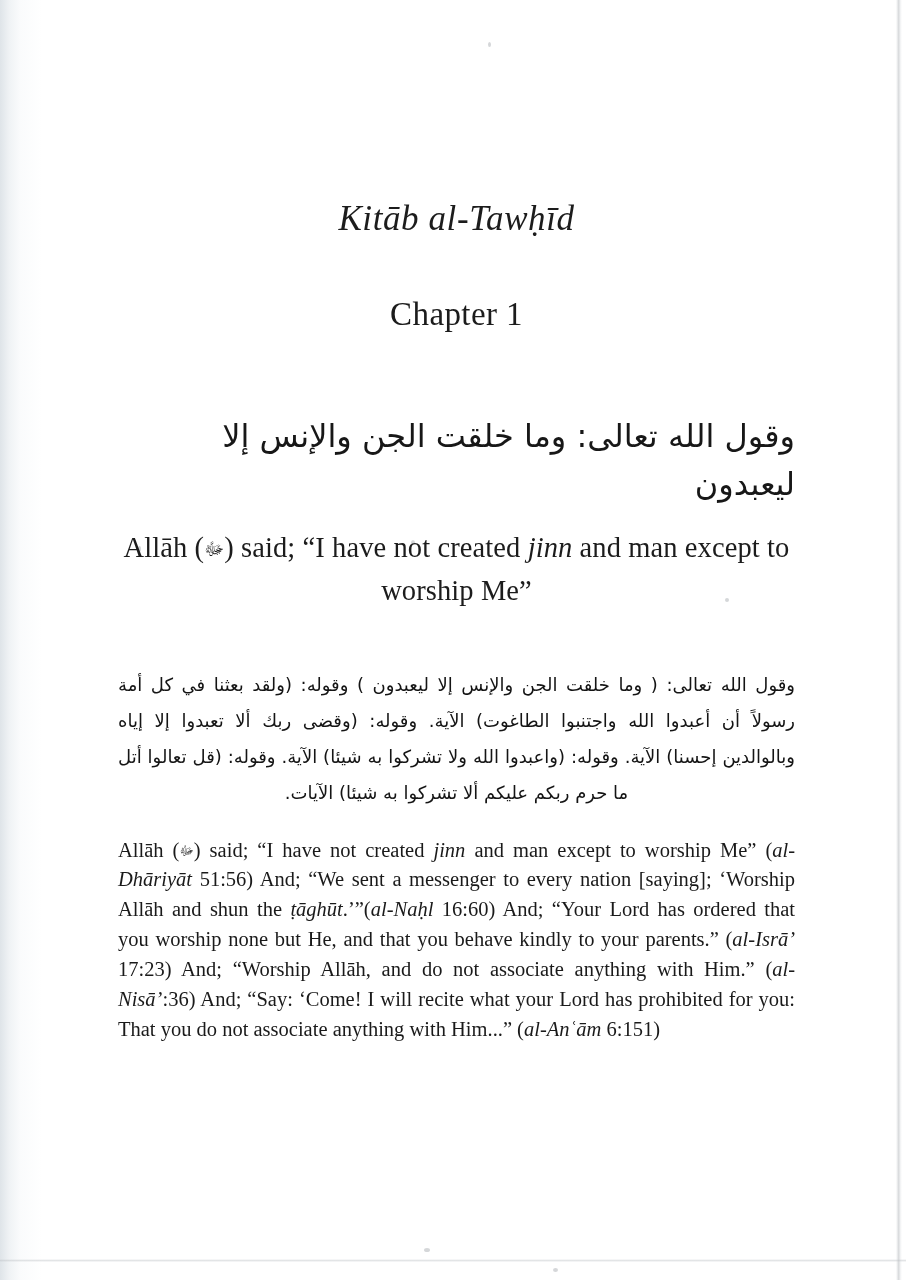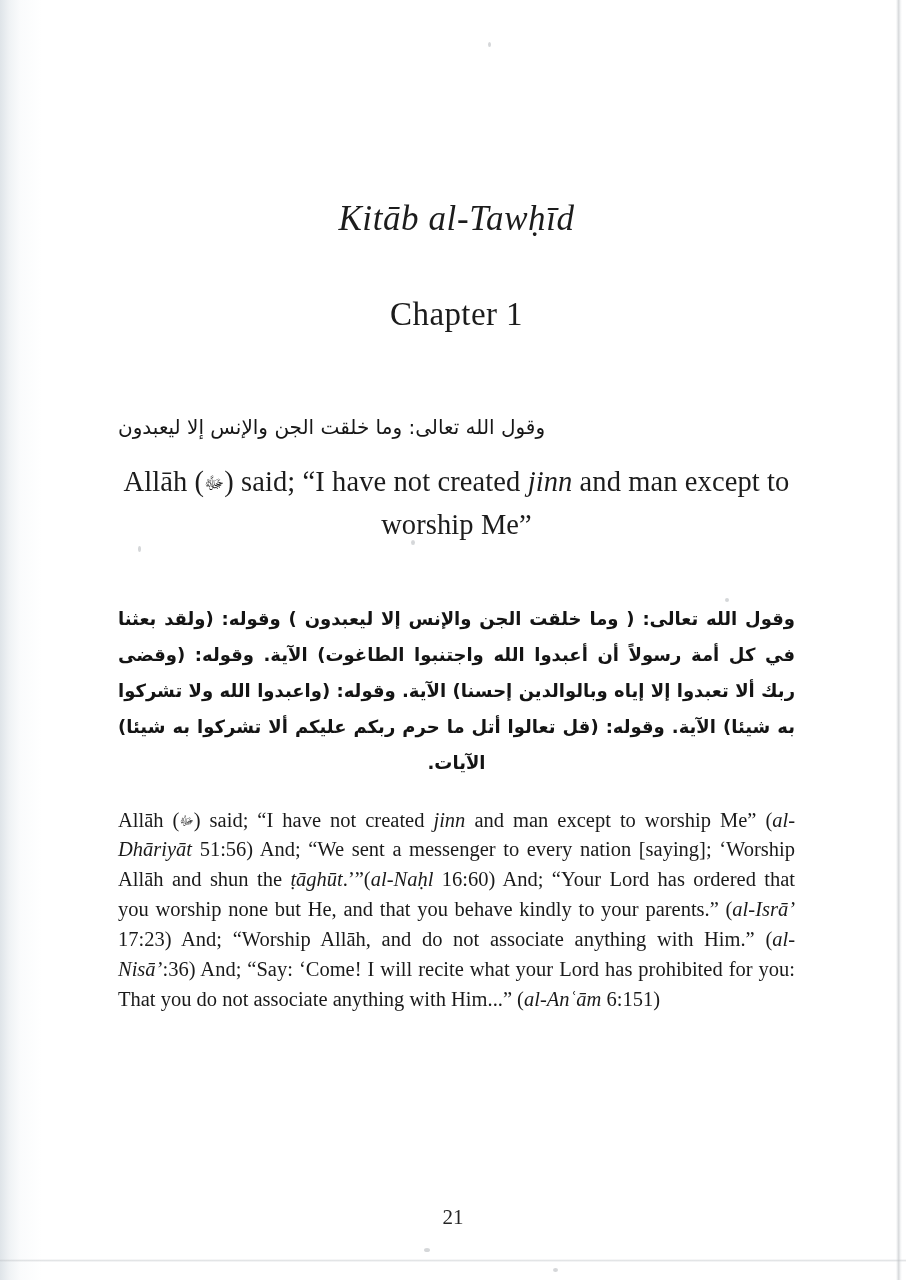--- a/index.html
+++ b/index.html
@@ -80,22 +80,22 @@
     font-size: 33px;
     margin: 0;
     padding-top: 57px;
     font-weight: normal;
     letter-spacing: 0.4px;
     color: #1c1c1c;
   }
 
   .verse-heading-ar {
     direction: rtl;
-    text-align: left;
-    font-size: 20px;
+    text-align: right;
+    font-size: 32px;
     margin: 0;
     padding-top: 79px;
     line-height: 1.5;
     font-weight: normal;
     color: #171717;
     font-family: "DejaVu Sans", "Liberation Sans", sans-serif;
   }
 
   .verse-heading-en {
     text-align: center;
@@ -120,21 +120,20 @@
   
   .para-ar {
     direction: rtl;
     text-align: justify;
     text-align-last: center;
     font-size: 18px;
     line-height: 2.0;
     margin: 0;
     color: #141414;
     font-family: "DejaVu Sans", "Liberation Sans", sans-serif;
-    font-weight: bold;
   }
 
   .block-ar-1 { padding-top: 54px; }
   .block-ar-2 { padding-top: 29px; }
 
   .para-en {
     text-align: justify;
     font-size: 20.5px;
     line-height: 1.455;
     margin: 0;
@@ -193,15 +192,14 @@
 
     <p class="para-ar block-ar-1">وقول الله تعالى: ( وما خلقت الجن والإنس إلا ليعبدون ) وقوله: (ولقد بعثنا في كل أمة رسولاً أن أعبدوا الله واجتنبوا الطاغوت)  الآية. وقوله: (وقضى ربك ألا تعبدوا إلا إياه وبالوالدين إحسنا)  الآية. وقوله: (واعبدوا الله ولا تشركوا به شيئا)  الآية. وقوله: (قل تعالوا أتل ما حرم ربكم عليكم ألا تشركوا به شيئا)  الآيات.</p>
 
     <p class="para-en">
       <span>Allāh (</span><span class="honorific">ﷻ</span><span>) said; “I have not created </span><span class="em">jinn</span><span> and man except to worship Me” (</span><span class="em">al-Dhāriyāt</span><span> 51:56) And; “We sent a messenger to every nation [saying]; ‘Worship Allāh and shun the </span><span class="em">ṭāghūt</span><span>.’”(</span><span class="em">al-Naḥl</span><span> 16:60) And; “Your Lord has ordered that you worship none but He, and that you behave kindly to your parents.” (</span><span class="em">al-Isrā’</span><span> 17:23) And; “Worship Allāh, and do not associate anything with Him.” (</span><span class="em">al-Nisā’</span><span>:36) And; “Say: ‘Come! I will recite what your Lord has prohibited for you: That you do not associate anything with Him...” (</span><span class="em">al-Anʿām</span><span> 6:151)</span>
     </p>
 
 
   </div>
 
-  <div class="folio">21</div>
 
 </div>
 
 </body></html>

